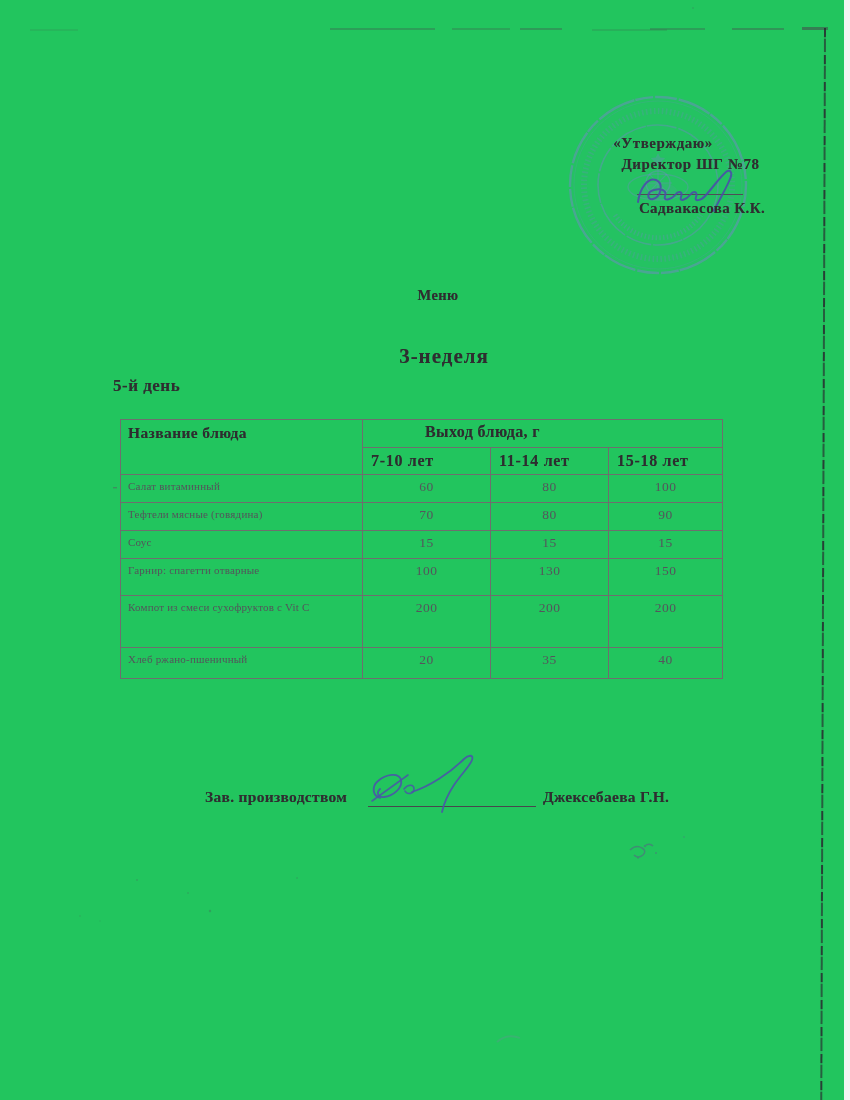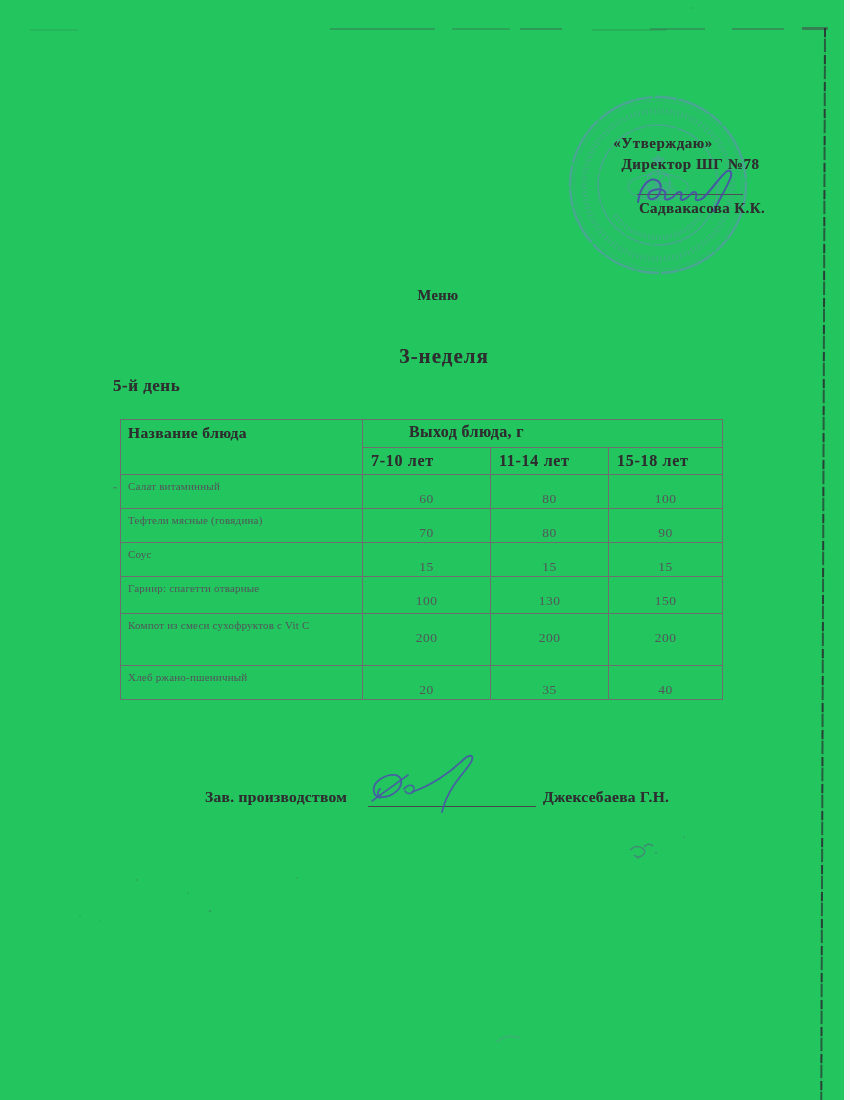--- a/index.html
+++ b/index.html
@@ -27,24 +27,24 @@
   .title-3{left:225px;top:325px;font-size:15px;letter-spacing:.55px;}
   .title-4{left:383px;top:344px;width:122px;font-size:21px;letter-spacing:1px;}
   .day-label{left:113px;top:376px;font-size:17px;letter-spacing:.5px;}
 
   
   .menu-table{position:absolute;left:120px;top:419px;width:602px;border-collapse:collapse;table-layout:fixed;}
   .menu-table td{border:1.5px solid #6e6e6e;vertical-align:top;overflow:hidden;}
   .hr1{height:28px;} .hr2{height:27px;margin-top:24px;}
   .r0,.r1,.r2{height:28px;} .r3{height:37px;} .r4{height:52px;} .r5{height:31px;}
   .name-h{font-size:15.5px;font-weight:bold;padding:4px 0 0 7px;letter-spacing:.4px;color:#2d2d2f;text-shadow:0 0 .4px rgba(60,60,65,.5);}
-  .group-h{font-size:16px;font-weight:bold;padding:3px 0 0 46px;letter-spacing:.4px;color:#2d2d2f;text-shadow:0 0 .4px rgba(60,60,65,.5);}
+  .group-h{font-size:16px;font-weight:bold;padding:3px 0 0 62px;letter-spacing:.4px;color:#2d2d2f;text-shadow:0 0 .4px rgba(60,60,65,.5);}
   .age-h{font-size:16px;font-weight:bold;padding:4px 0 0 8px;letter-spacing:.7px;color:#2d2d2f;text-shadow:0 0 .4px rgba(60,60,65,.5);}
   .dish{font-size:11px;color:#54545b;padding:4px 12px 0 7px;line-height:1.35;letter-spacing:.2px;}
-  .num{font-size:13.5px;color:#55555c;text-align:center;padding-top:16px;letter-spacing:.5px;}
+  .num{font-size:13.5px;color:#55555c;text-align:center;padding-top:4px;letter-spacing:.5px;}
 
   
   .manager-label{left:205px;top:788px;font-size:15.5px;letter-spacing:.3px;}
   .manager-underline{left:368px;top:788px;width:168px;height:18px;border-bottom:1.6px solid #47474d;}
   .manager-name{left:543px;top:788px;font-size:15.5px;letter-spacing:.3px;}
 
   
   .edge-seg{position:absolute;height:2px;background:#46464b;}
   .right-edge-line{
     position:absolute;left:824px;top:28px;width:2.4px;height:1072px;

